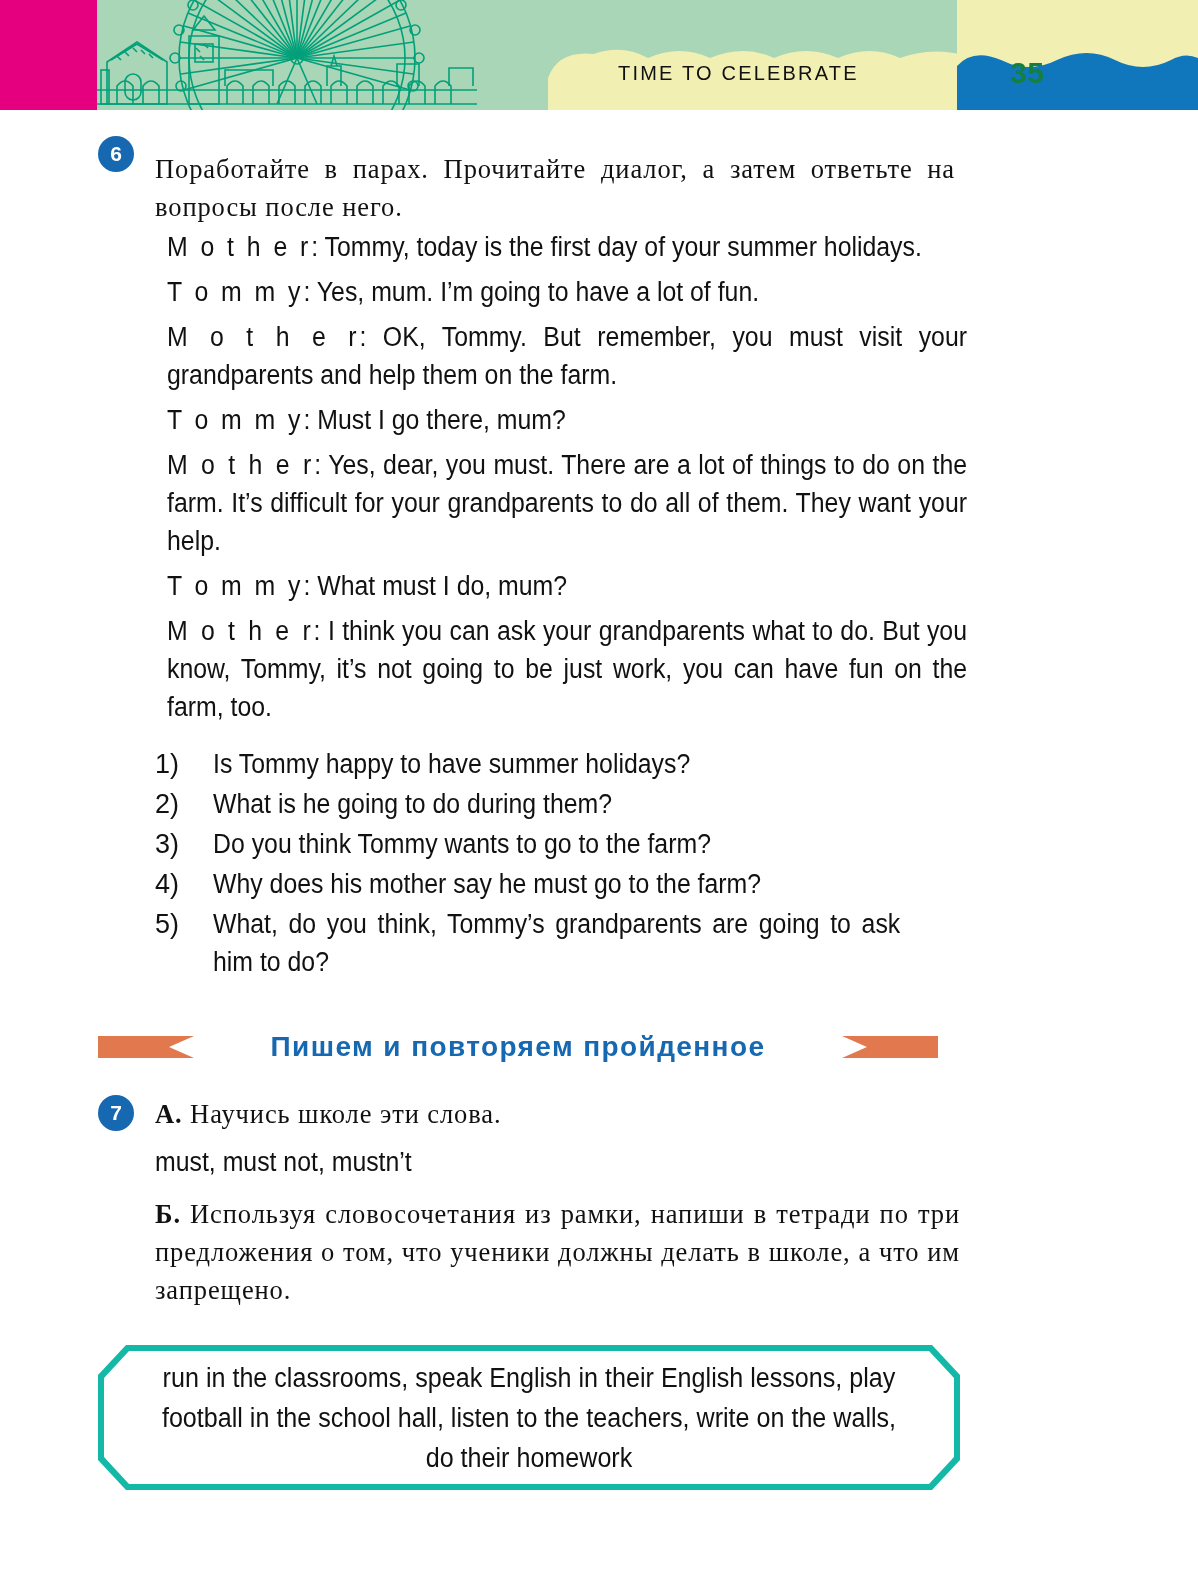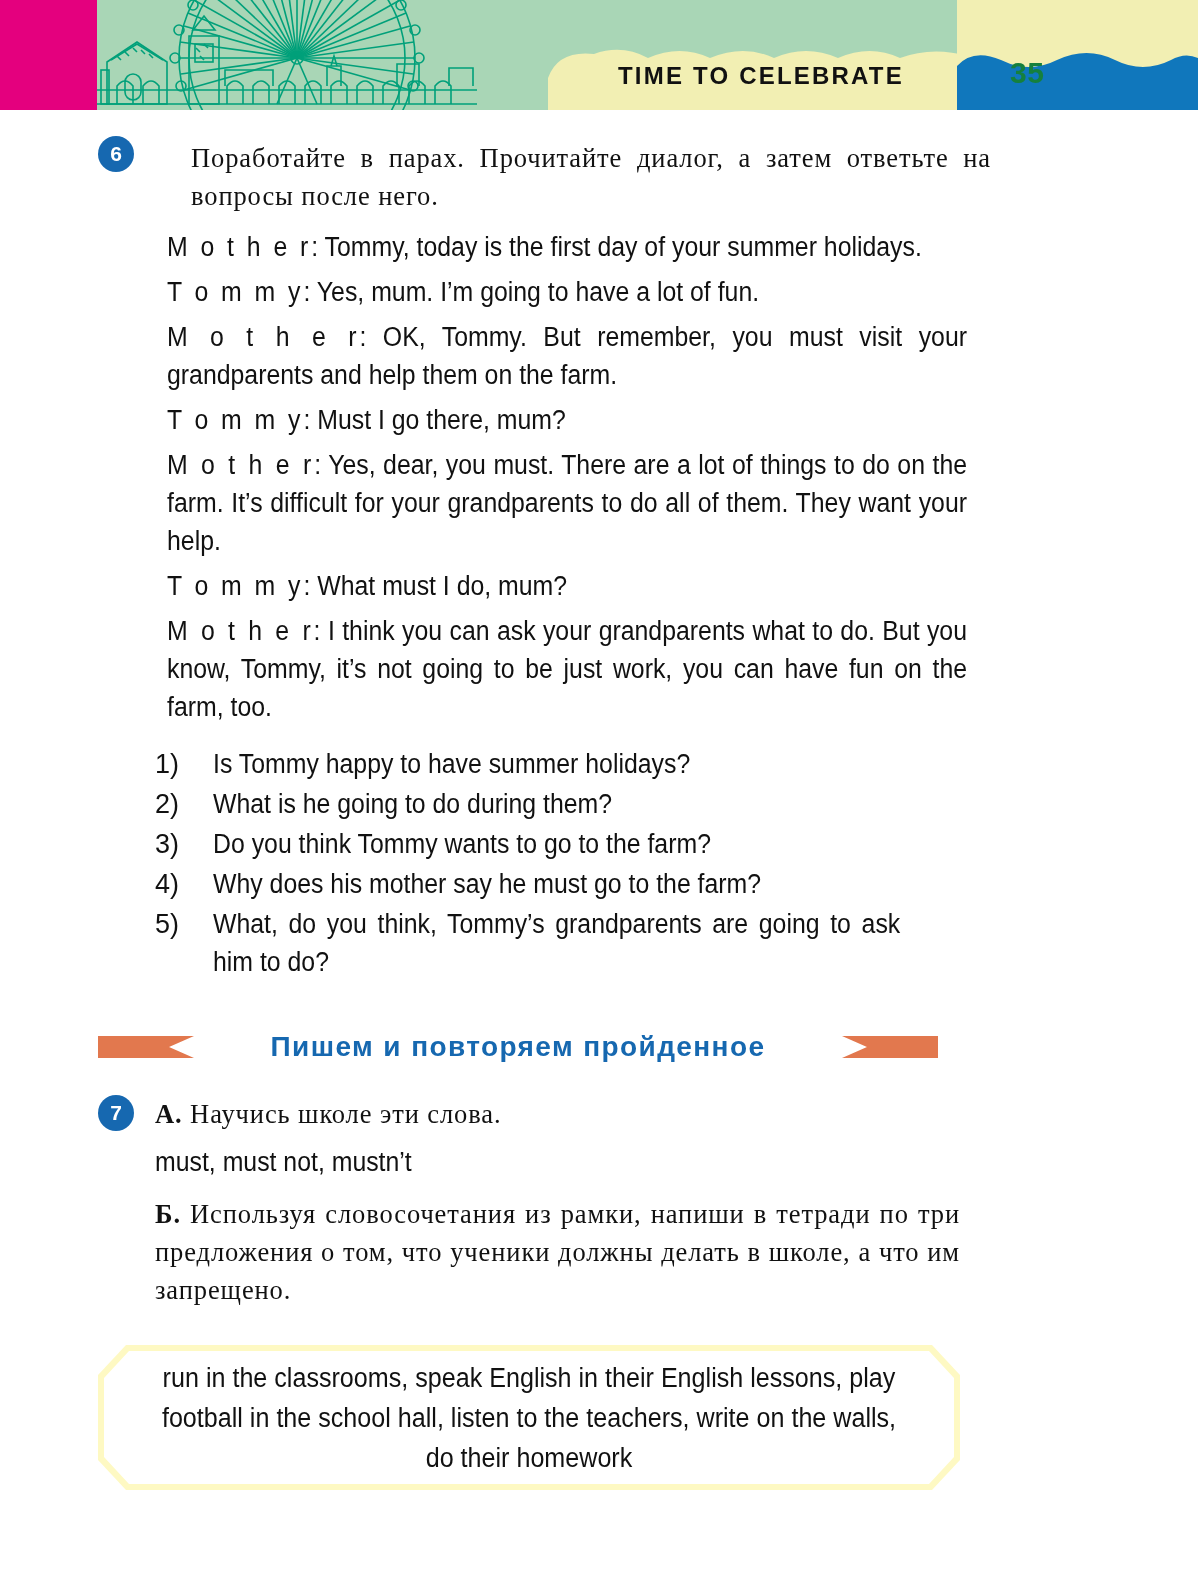--- a/index.html
+++ b/index.html
@@ -64,22 +64,22 @@
     width: 452px;
     height: 62px;
     background: #F2EFB3;
     border-radius: 60px 0 0 0 / 48px 0 0 0;
   }
   #page-title {
     position: absolute;
     top: 62px; left: 618px;
     width: 330px;
     font-family: "Liberation Sans", sans-serif;
-    font-size: 24px;
-    font-weight: 700;
+    font-size: 20px;
+    font-weight: 400;
     letter-spacing: 2.2px;
     color: #111111;
     white-space: nowrap;
   }
   
   #page-number-block {
     position: absolute;
     top: 52px; left: 957px;
     width: 241px;
     height: 58px;
@@ -133,23 +133,22 @@
     color: #111111;
     text-align: justify;
     transform: scaleX(0.92);
     transform-origin: left center;
     width: 108.7%;
   }
   .speaker { letter-spacing: 3.2px; }
 
   #ex6-block {
     position: absolute;
-    top: 29px; left: 155px;
+    top: 40px; left: 155px;
     width: 800px;
-    margin-left: 36px;
   }
   #ex6-badge { top: 26px; left: 98px; }
 
   .dialogue-line {
     margin-bottom: 7px;
   }
   #dialogue {
     position: absolute;
     top: 118px; left: 155px;
     width: 800px;
@@ -240,21 +239,21 @@
   
   #word-box-wrap {
     position: absolute;
     top: 1235px; left: 98px;
     width: 862px;
     height: 145px;
   }
   #word-box {
     position: absolute;
     inset: 0;
-    background: #fef9c3;
+    background: #14b8a6;
     clip-path: polygon(28px 0, calc(100% - 28px) 0, 100% 30px, 100% calc(100% - 30px),
                        calc(100% - 28px) 100%, 28px 100%, 0 calc(100% - 30px), 0 30px);
   }
   #word-box-inner {
     position: absolute;
     top: 6px; left: 6px;
     right: 6px; bottom: 6px;
     background: #ffffff;
     clip-path: polygon(25px 0, calc(100% - 25px) 0, 100% 27px, 100% calc(100% - 27px),
                        calc(100% - 25px) 100%, 25px 100%, 0 calc(100% - 27px), 0 27px);

